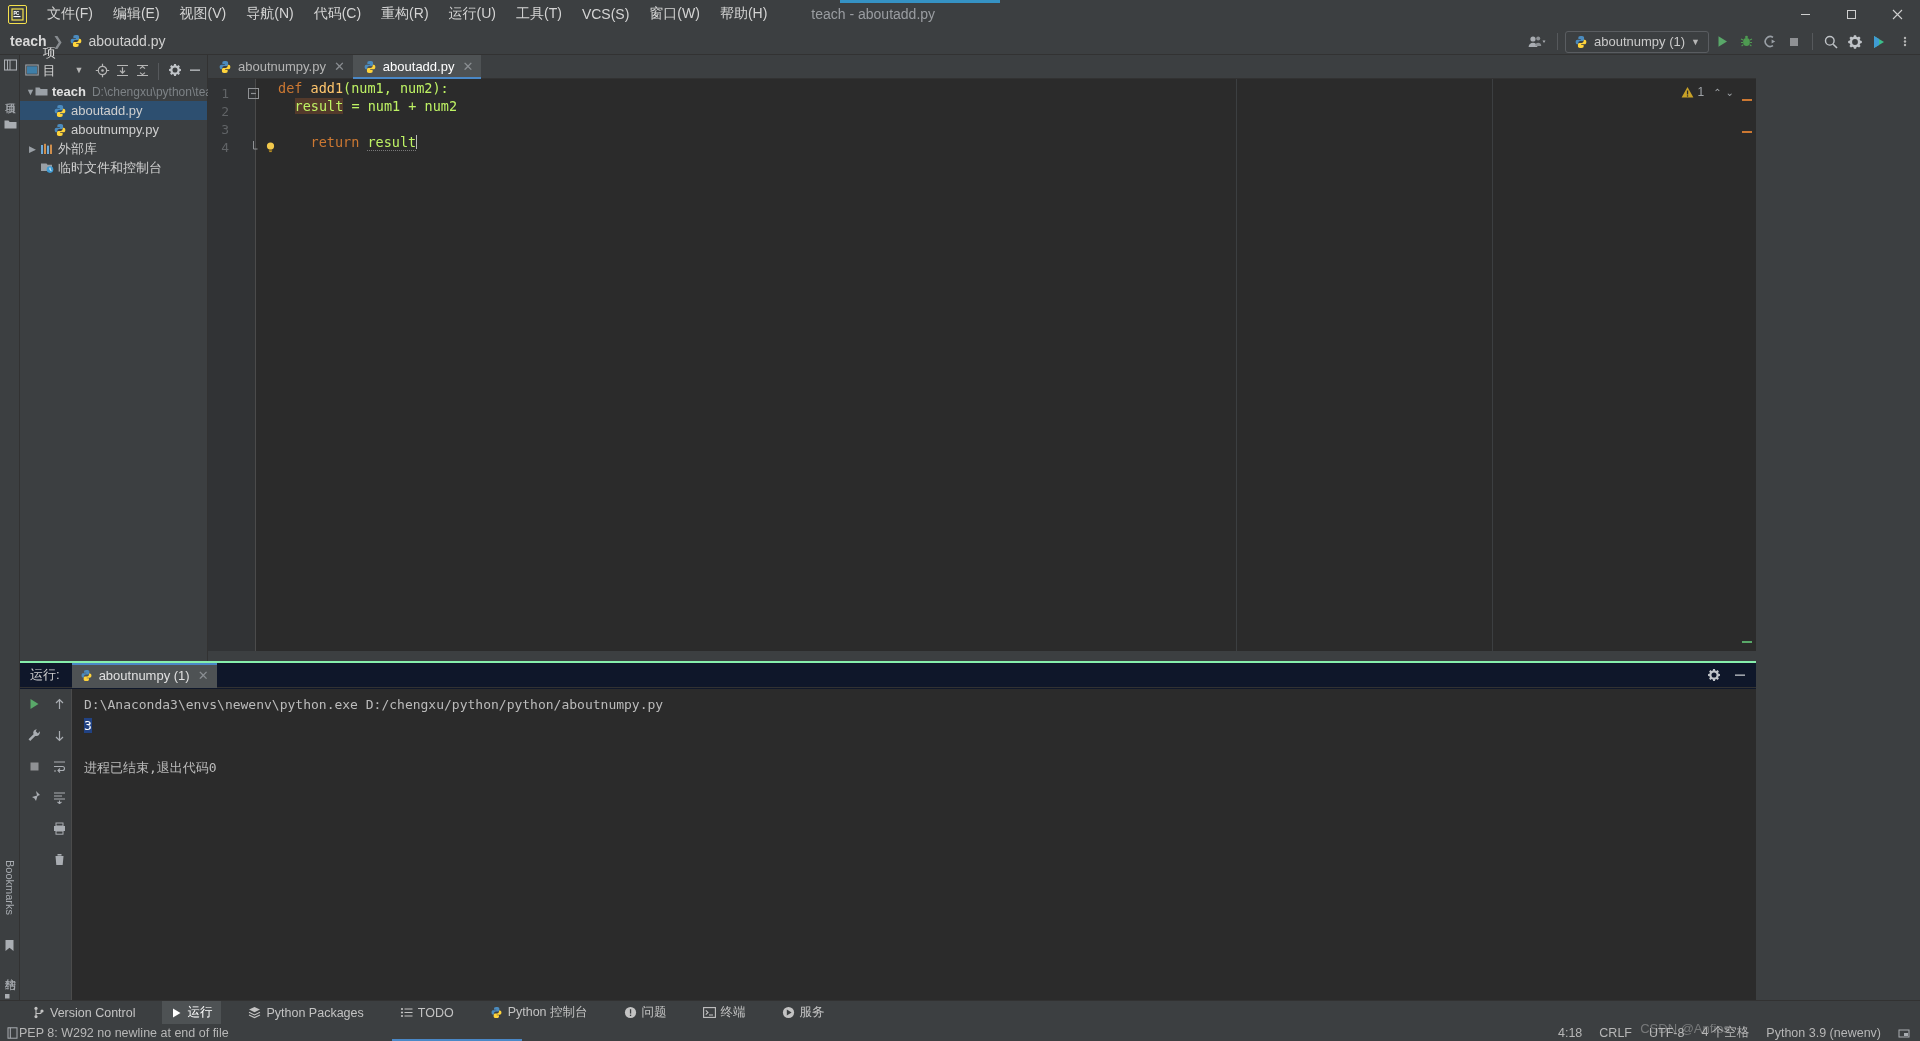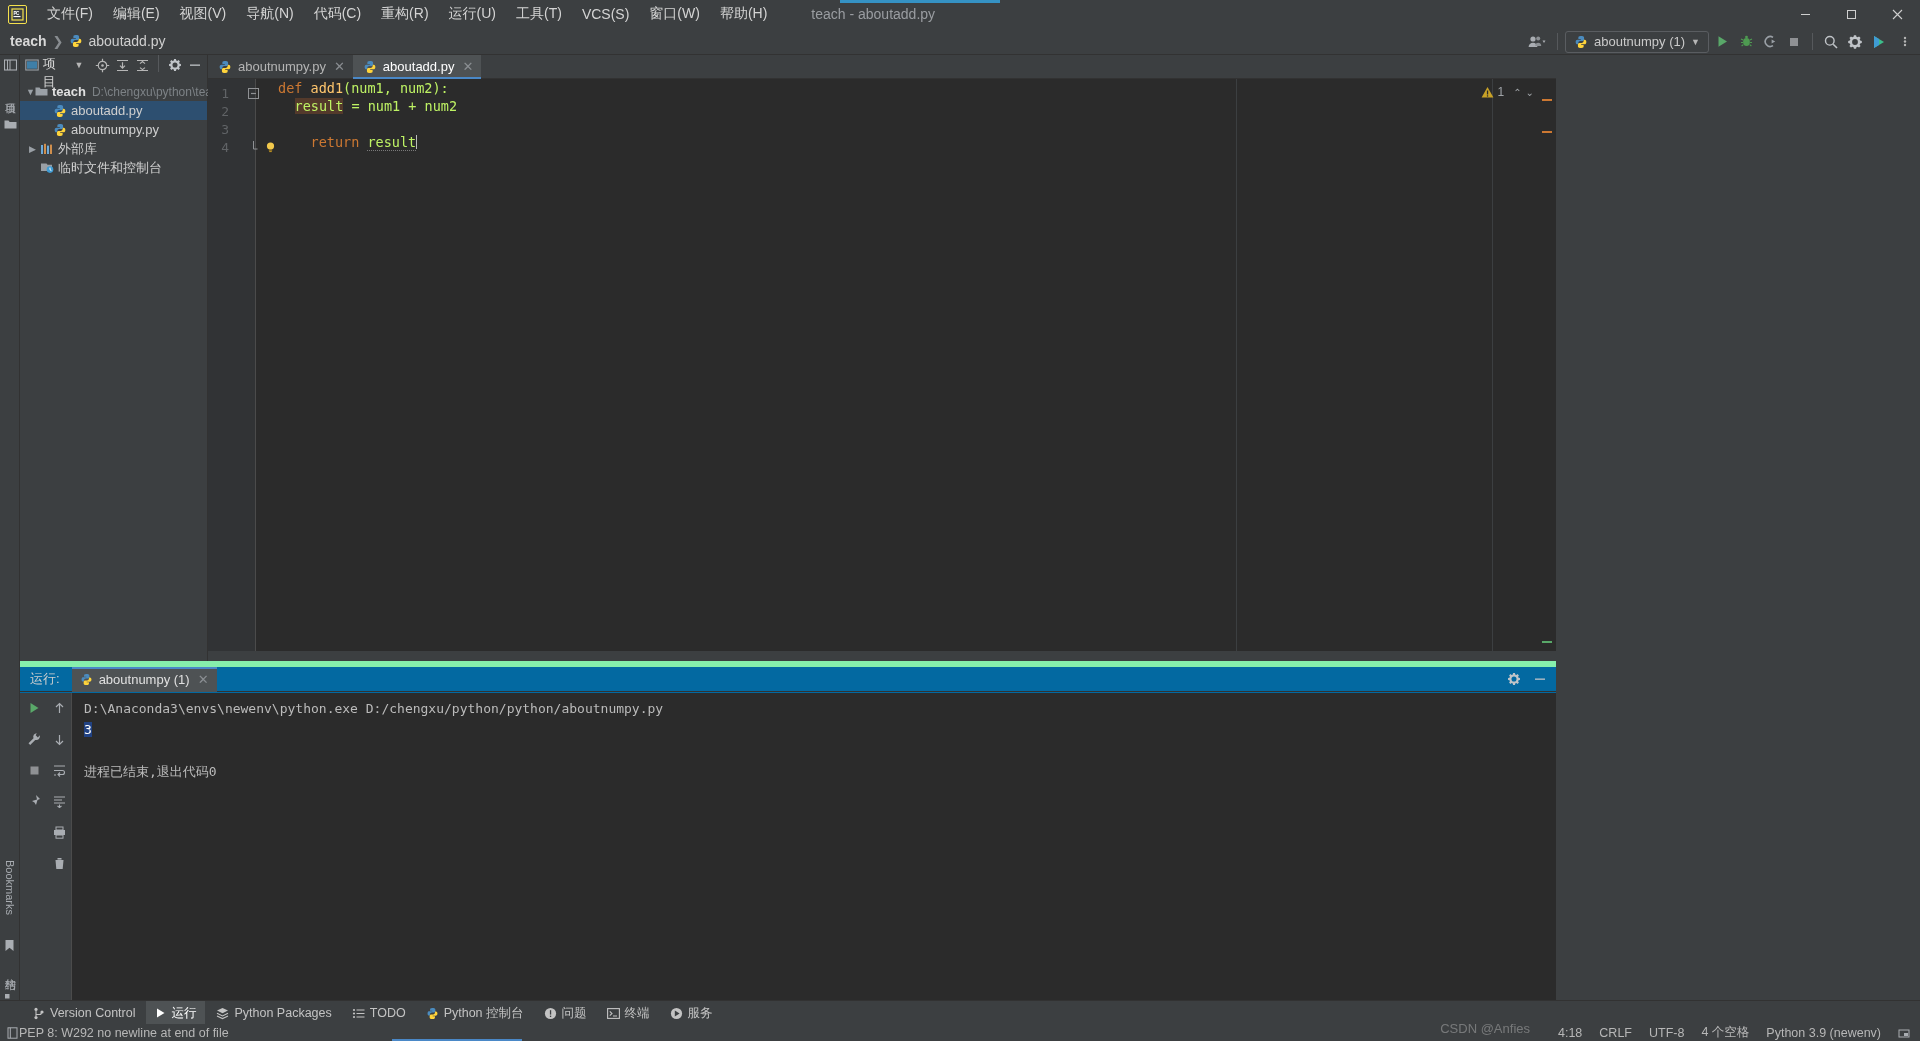--- a/index.html
+++ b/index.html
@@ -4,21 +4,21 @@
 <style>
   * { box-sizing: border-box; margin: 0; padding: 0; }
   html, body {
     width: 1920px; height: 1041px;
     background: #3c3f41;
     font-family: "Liberation Sans", "DejaVu Sans", sans-serif;
     font-size: 13px;
     color: #bbbbbb;
     overflow: hidden;
   }
-  #app { position: relative; width: 1556px; height: 1041px; }
+  #app { position: relative; width: 1756px; height: 1041px; }
 
   
   .titlebar {
     position: absolute; left: 0; top: 0; width: 1920px; height: 28px;
     background: #3c3f41; display: flex; align-items: center;
   }
   .pc-logo {
     width: 19px; height: 19px; margin-left: 8px; margin-right: 10px;
     border: 1.5px solid #f4e04d; border-radius: 2px;
     display: flex; align-items: center; justify-content: center;
@@ -79,21 +79,21 @@
     display: flex; align-items: center; justify-content: center; gap: 5px;
   }
   .strip-icon { position: absolute; left: 4px; width: 13px; height: 13px; }
 
   
   .projpanel {
     position: absolute; left: 20px; top: 55px; width: 188px; bottom: 31px;
     background: #3c3f41; border-right: 1px solid #323232;
   }
   .proj-header {
-    height: 25px; display: flex; align-items: flex-start; padding: 0 3px; gap: 2px;
+    height: 25px; display: flex; align-items: flex-end; padding: 0 3px; gap: 2px;
   }
   .proj-title { font-size: 13px; color: #d2d2d2; margin-right: 2px; }
   .ph-btn {
     width: 20px; height: 20px; display: flex; align-items: center;
     justify-content: center; border-radius: 3px;
   }
   .tree { padding-top: 2px; font-size: 13px; }
   .tree-row {
     display: flex; align-items: center; height: 19px; padding-left: 6px;
     white-space: nowrap; color: #cfcfcf;
@@ -173,21 +173,21 @@
   .breadcrumb-bottom {
     position: absolute; left: 0; bottom: 0; height: 22px; width: 100%;
     background: #3c3f41; border-top: 1px solid #323232;
     display: flex; align-items: center; padding-left: 48px;
     font-size: 12.5px; color: #a7a7a7;
   }
 
   
   .runpanel {
     position: absolute; left: 20px; top: 661px; right: 0; bottom: 31px;
-    background: #0369a1; border-top: 6px solid #86efac;
+    background: #0f172a; border-top: 2px solid #86efac;
   }
   .run-header {
     height: 25px; display: flex; align-items: center; position: relative;
     border-bottom: 1px solid #323232;
   }
   .run-label { margin-left: 10px; font-size: 13px; color: #cfcfcf; }
   .run-tab {
     display: flex; align-items: center; gap: 6px; height: 25px;
     margin-left: 12px; padding: 0 8px; font-size: 13px; color: #e0e0e0;
     position: relative; background: #4e5254;
@@ -212,21 +212,21 @@
     flex: 1; background: #2b2b2b; font-family: "DejaVu Sans Mono", monospace;
     font-size: 13px; line-height: 21px; color: #bbbbbb; padding: 5px 0 0 12px;
     white-space: pre;
   }
   .console .sel { background: #214283; color: #ffffff; }
 
   
   .toolwin-bar {
     position: absolute; left: 0; bottom: 17px; width: 1920px; height: 24px;
     background: #3c3f41; border-top: 1px solid #323232;
-    display: flex; align-items: flex-start; padding-left: 24px; gap: 2px;
+    display: flex; align-items: center; padding-left: 24px; gap: 18px;
   }
   .tw {
     display: flex; align-items: center; gap: 5px; height: 24px;
     padding: 0 9px; font-size: 12.5px; color: #c3c3c3;
   }
   .tw.active { background: #4e5254; color: #ffffff; }
 
   .statusbar {
     position: absolute; left: 0; bottom: 0; width: 1920px; height: 17px;
     background: #3c3f41; display: flex; align-items: center;

